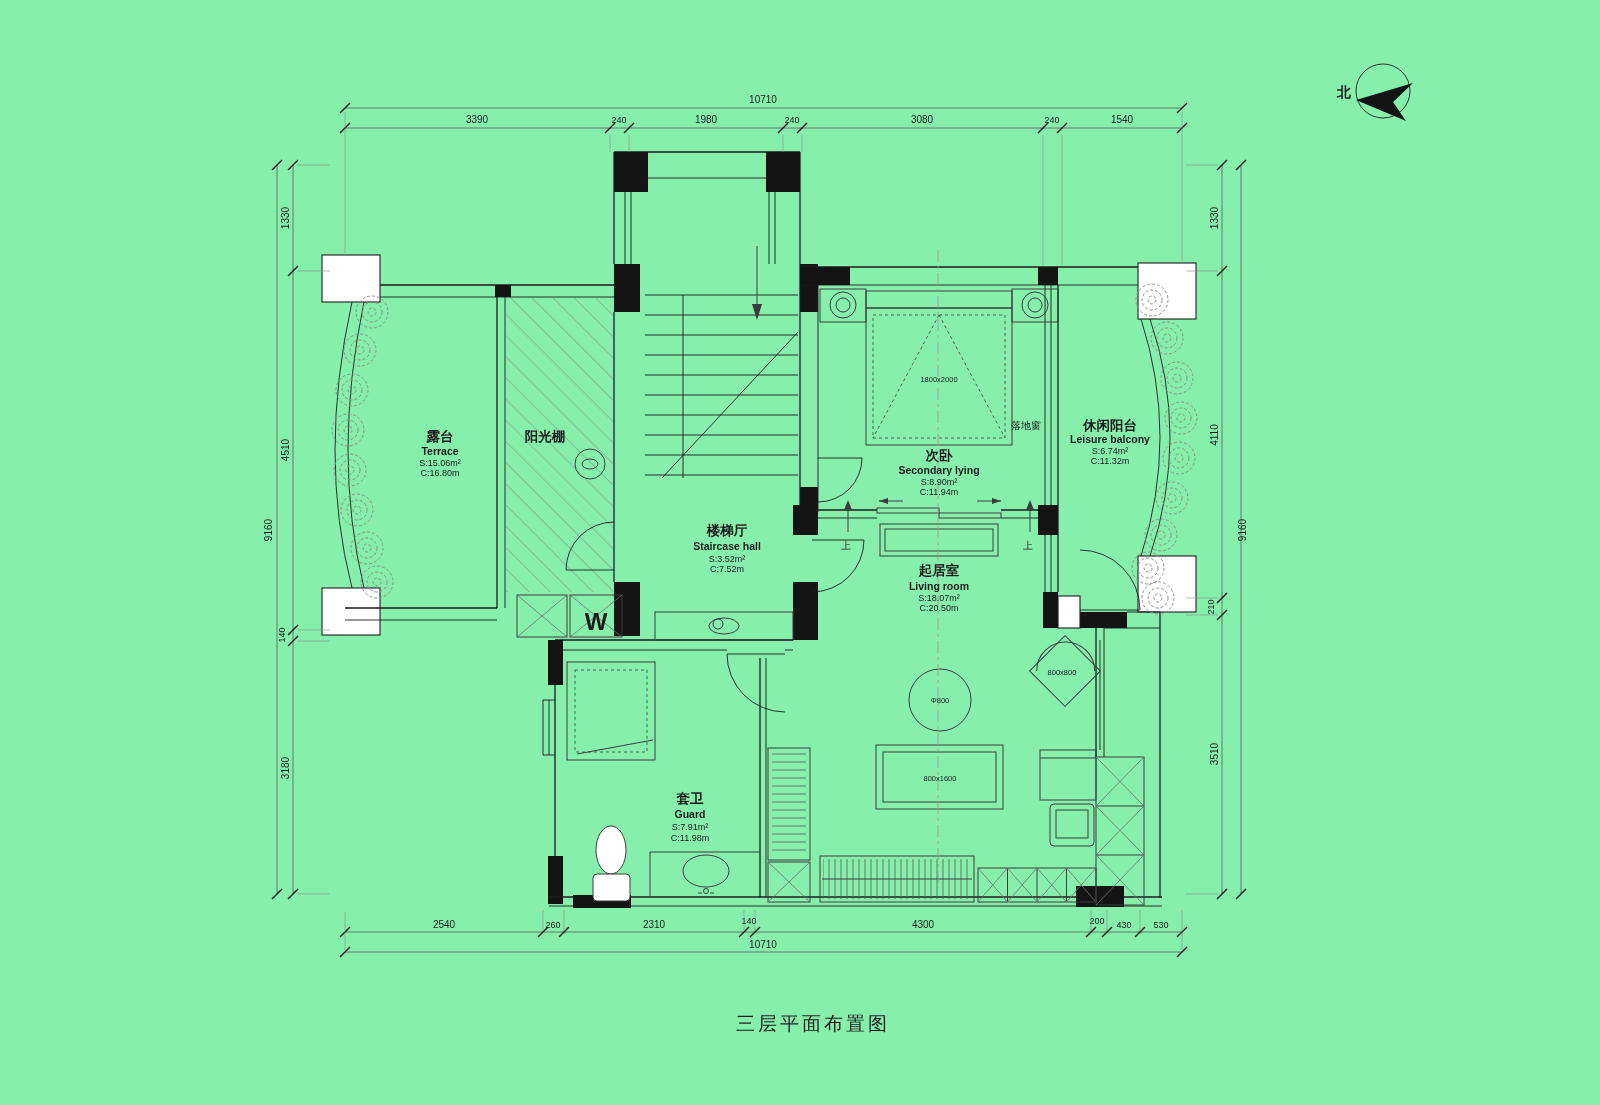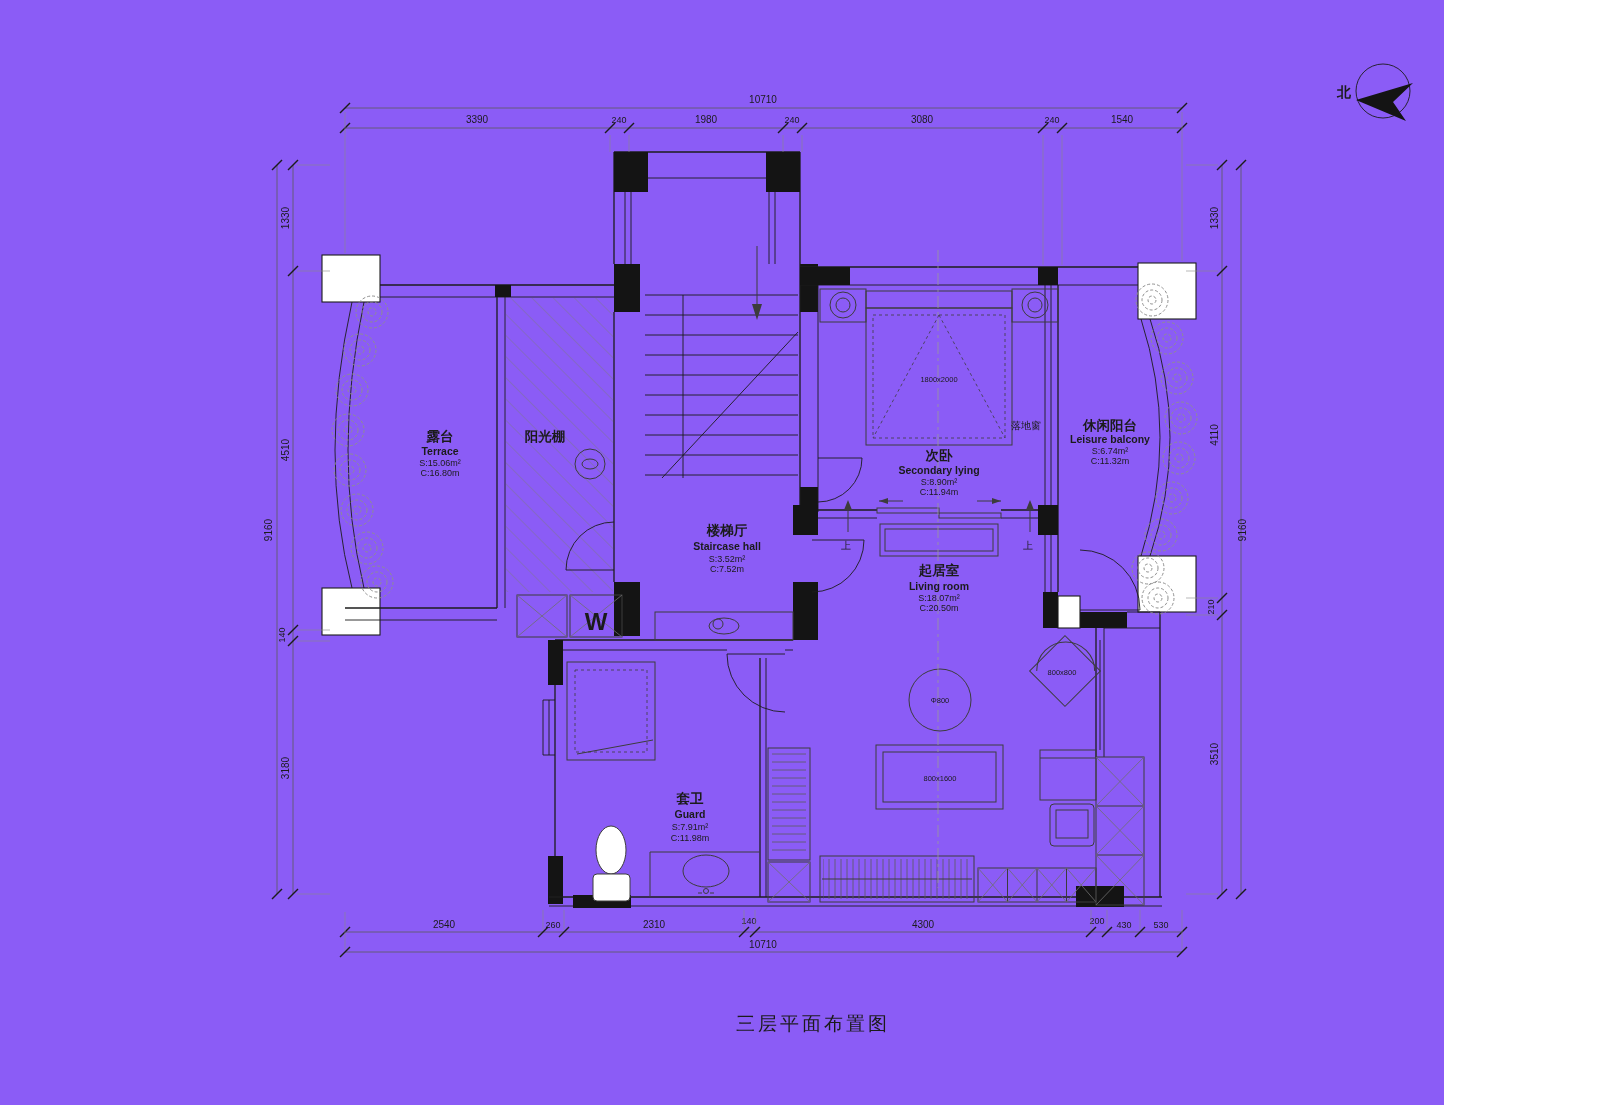--- a/index.html
+++ b/index.html
@@ -1,16 +1,16 @@
 <!DOCTYPE html>
 <html><head>
 <meta charset="utf-8">
 <style>
   html,body{margin:0;padding:0;background:#ffffff;}
-  #canvas{position:relative;width:1444px;height:1105px;background:#8b5cf6;overflow:hidden;}
+  #canvas{position:relative;width:1600px;height:1105px;background:#86efac;overflow:hidden;}
   svg{position:absolute;left:0;top:0;}
   text{fill:#1b1b1b;font-family:"Liberation Sans",sans-serif;}
   .tzh{font-size:13.5px;font-weight:bold;}
   .ten{font-size:10.5px;font-weight:bold;}
   .tsc{font-size:9px;}
   .tdim{font-size:10px;}
   .tdims{font-size:9px;}
   .tsmall{font-size:7.5px;}
   .tnote{font-size:10px;}
   .tW{font-size:24px;font-weight:bold;}

